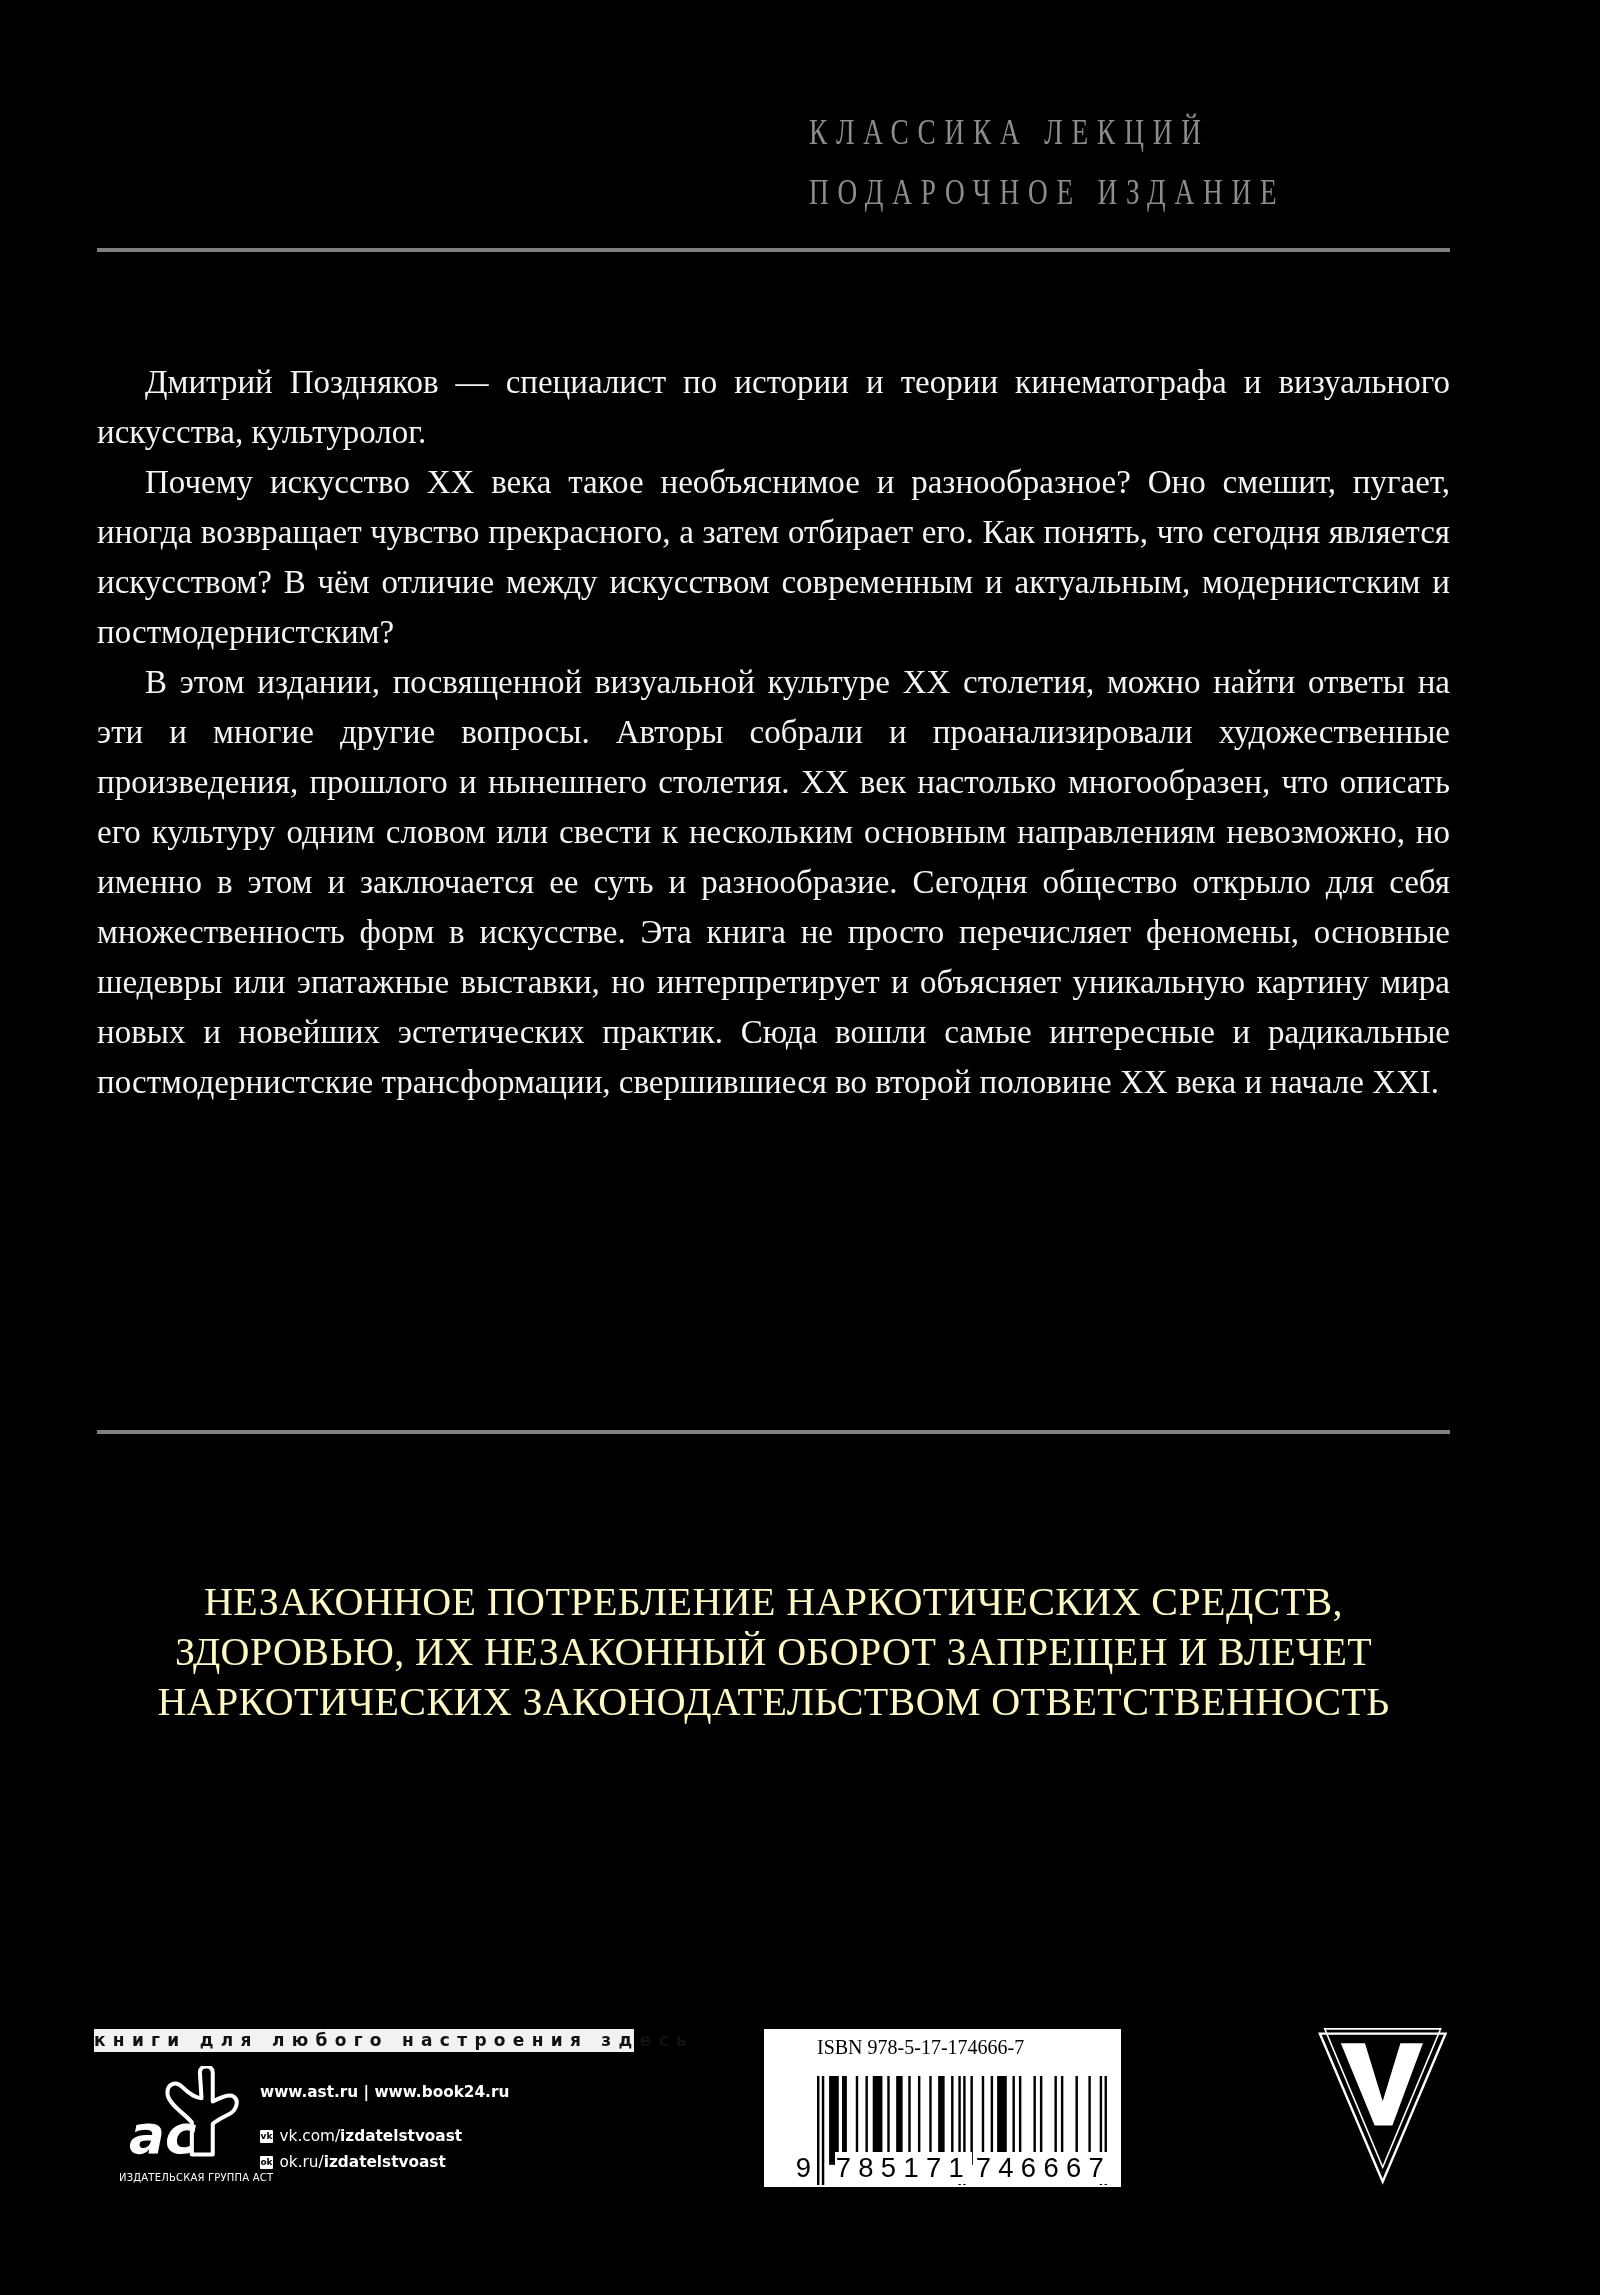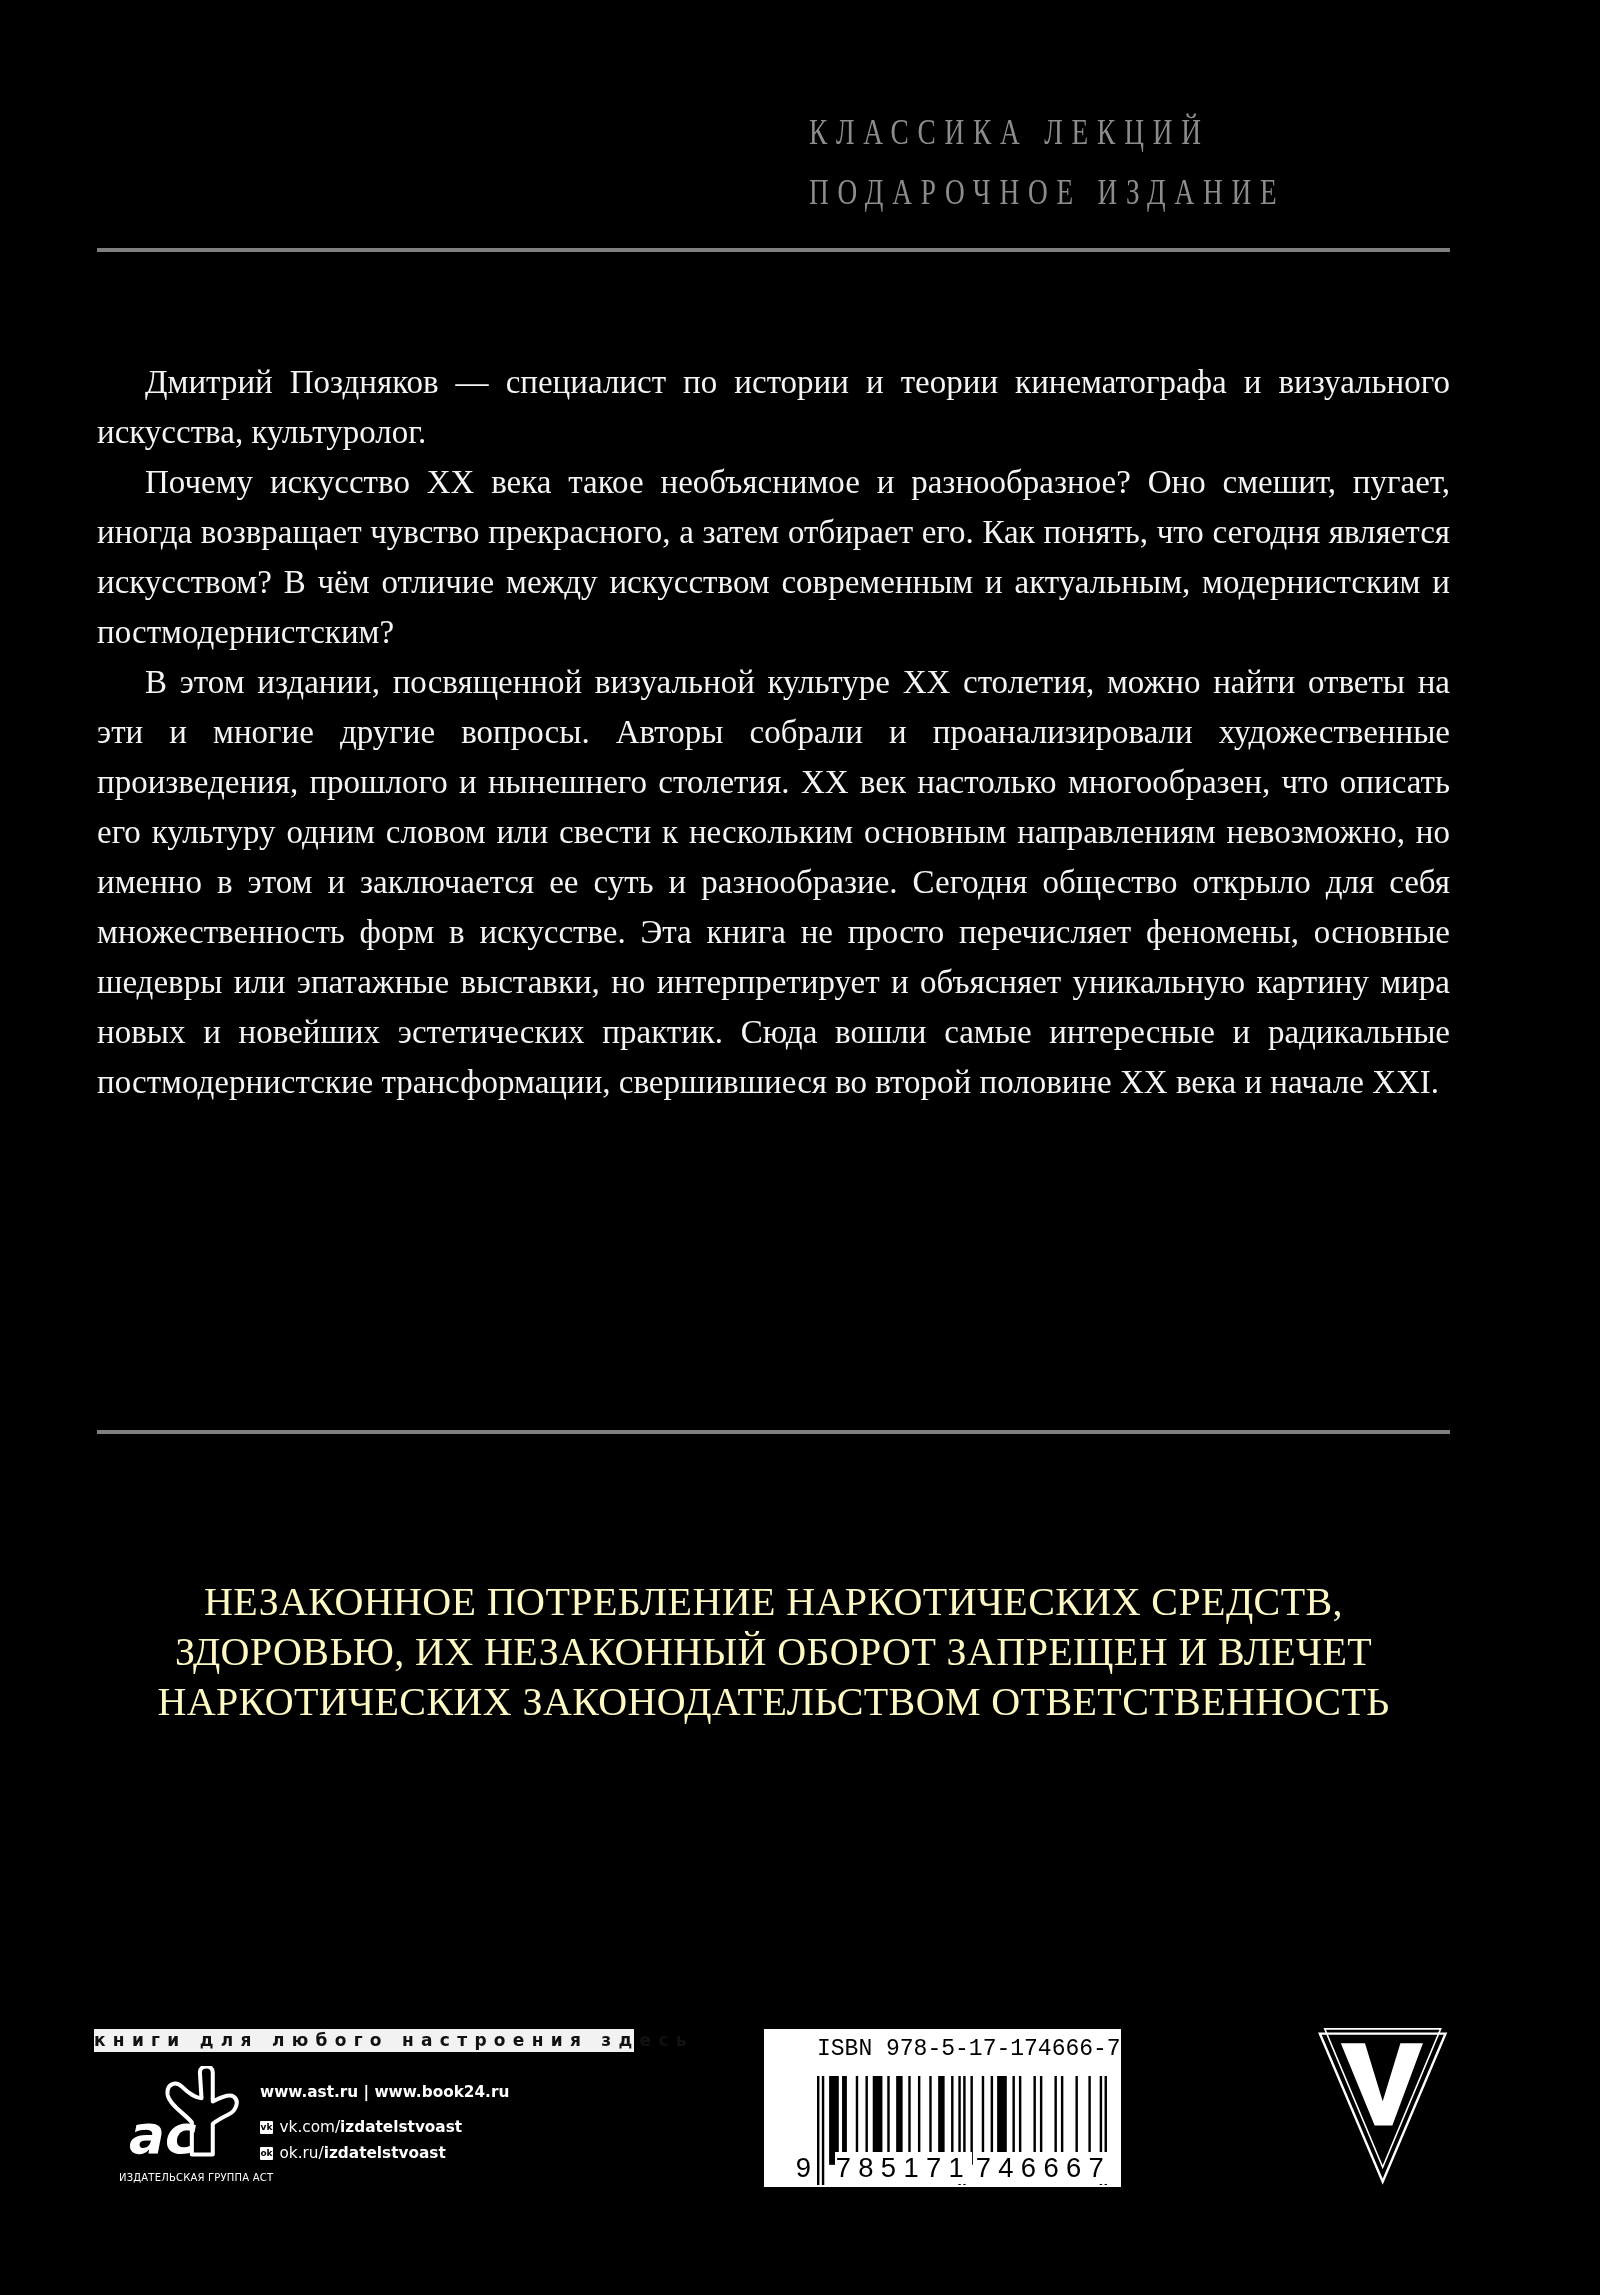--- a/index.html
+++ b/index.html
@@ -43,36 +43,36 @@
     font-size: 17px; line-height: 23.4px; letter-spacing: 7.3px;
     text-align: center; white-space: nowrap;
   }
   .ast-logo { position: absolute; left: 129px; top: 2066px; width: 145px; height: 95px; }
   .ast-caption {
     position: absolute; left: 119px; top: 2172px;
     font-family: "DejaVu Sans", sans-serif; font-size: 10px; color: #fff;
     letter-spacing: 0.2px; white-space: nowrap;
   }
   .links { position: absolute; left: 260px; top: 2083px; font-family: "DejaVu Sans", sans-serif; color: #fff; }
-  .links .sites { font-size: 15.3px; font-weight: bold; white-space: nowrap; margin-bottom: 13px; }
+  .links .sites { font-size: 15.3px; font-weight: bold; white-space: nowrap; margin-bottom: 22px; }
   .links .social { font-size: 15.3px; display: flex; align-items: center; gap: 6.5px; height: 26px; white-space: nowrap; }
   .links .social b { font-weight: bold; }
   .sicon {
     width: 13px; height: 13px; background: #fff; color: #000; border-radius: 1px;
     font-size: 9px; font-weight: bold; display: inline-flex; align-items: center; justify-content: center;
     font-family: "DejaVu Sans", sans-serif; line-height: 1;
   }
 
   .barcode-box {
     position: absolute; left: 764px; top: 2029px; width: 357px; height: 158px;
     background: #fff; color: #000;
   }
   .isbn-text {
     position: absolute; left: 53px; top: 6.5px;
-    font-family: Liberation Mono, monospace; font-size: 23px; white-space: nowrap;
+    font-family: Liberation Serif, serif; font-size: 20px; white-space: nowrap;
   }
   .bars { position: absolute; left: 53px; top: 47px; width: 294px; height: 109px; }
   .digits {
     position: absolute; left: 31px; top: 123px; width: 323px; height: 37px;
     font-family: "Liberation Sans", sans-serif; font-size: 27.4px; color: #000;
   }
   .digits span { position: absolute; top: 0; background: #fff; padding: 0 0.8px; }
 
   .v-emblem { position: absolute; left: 1315px; top: 2024px; width: 137px; height: 161px; }
 </style>

